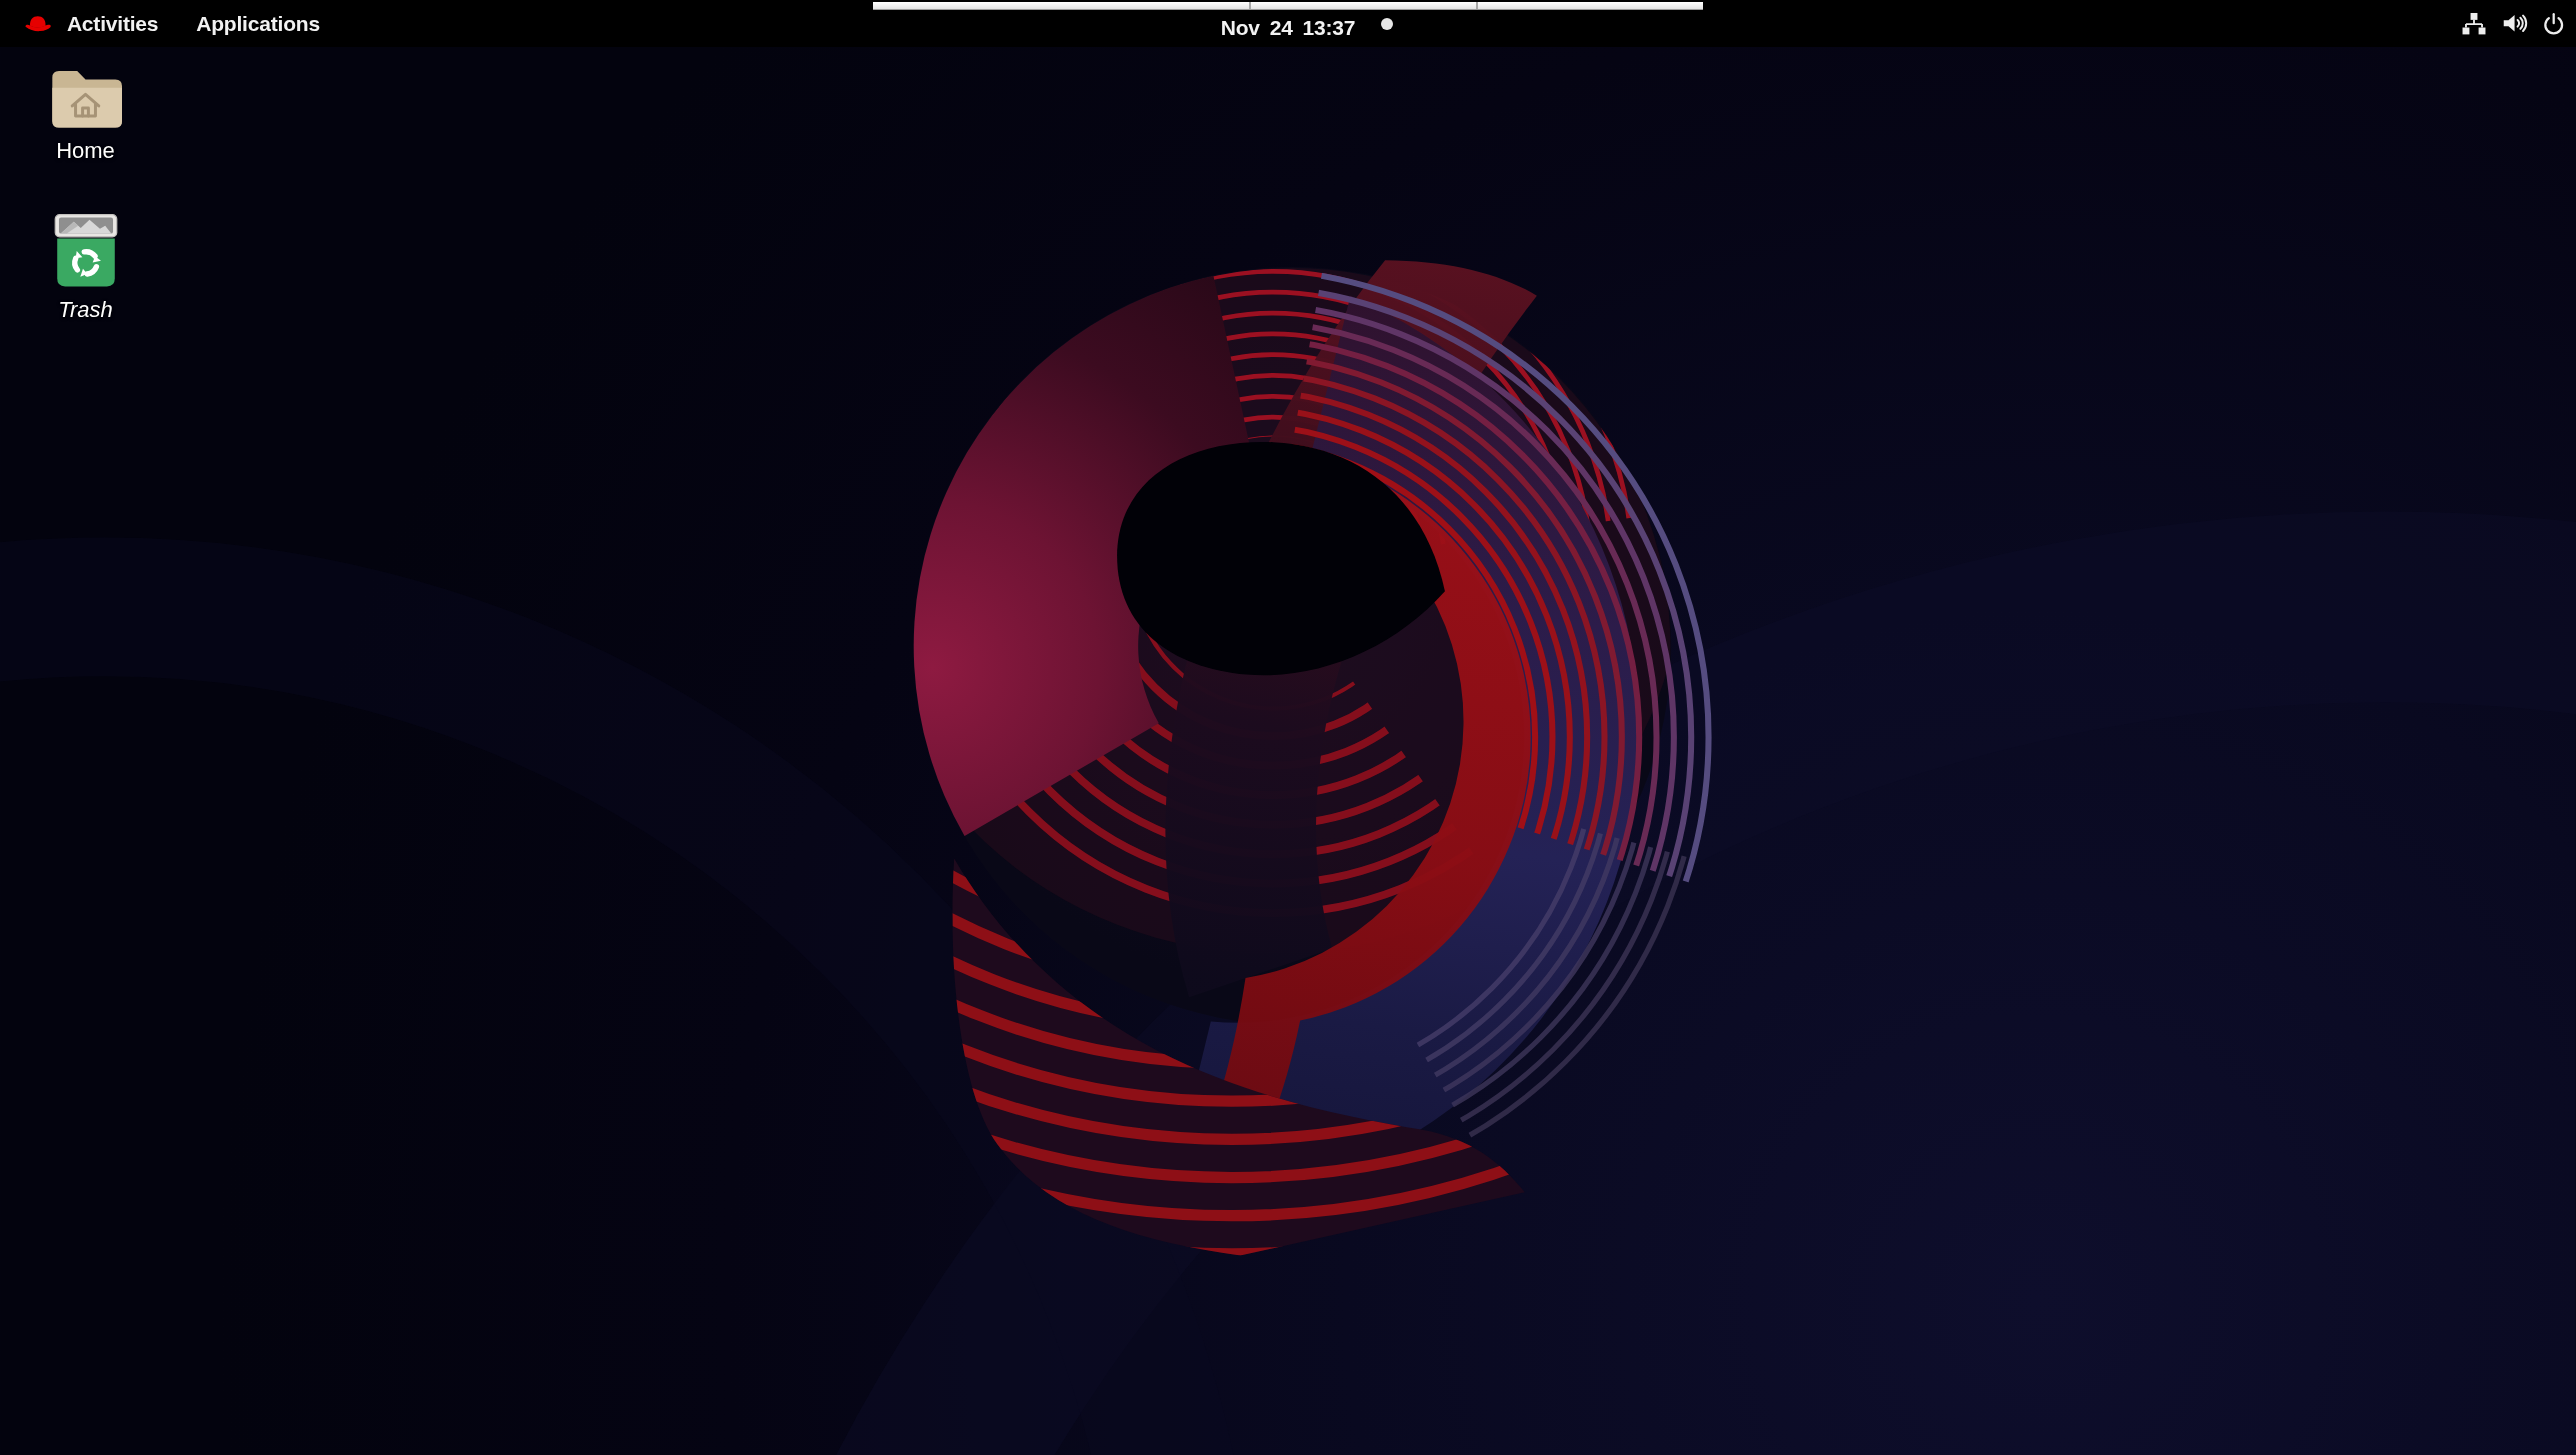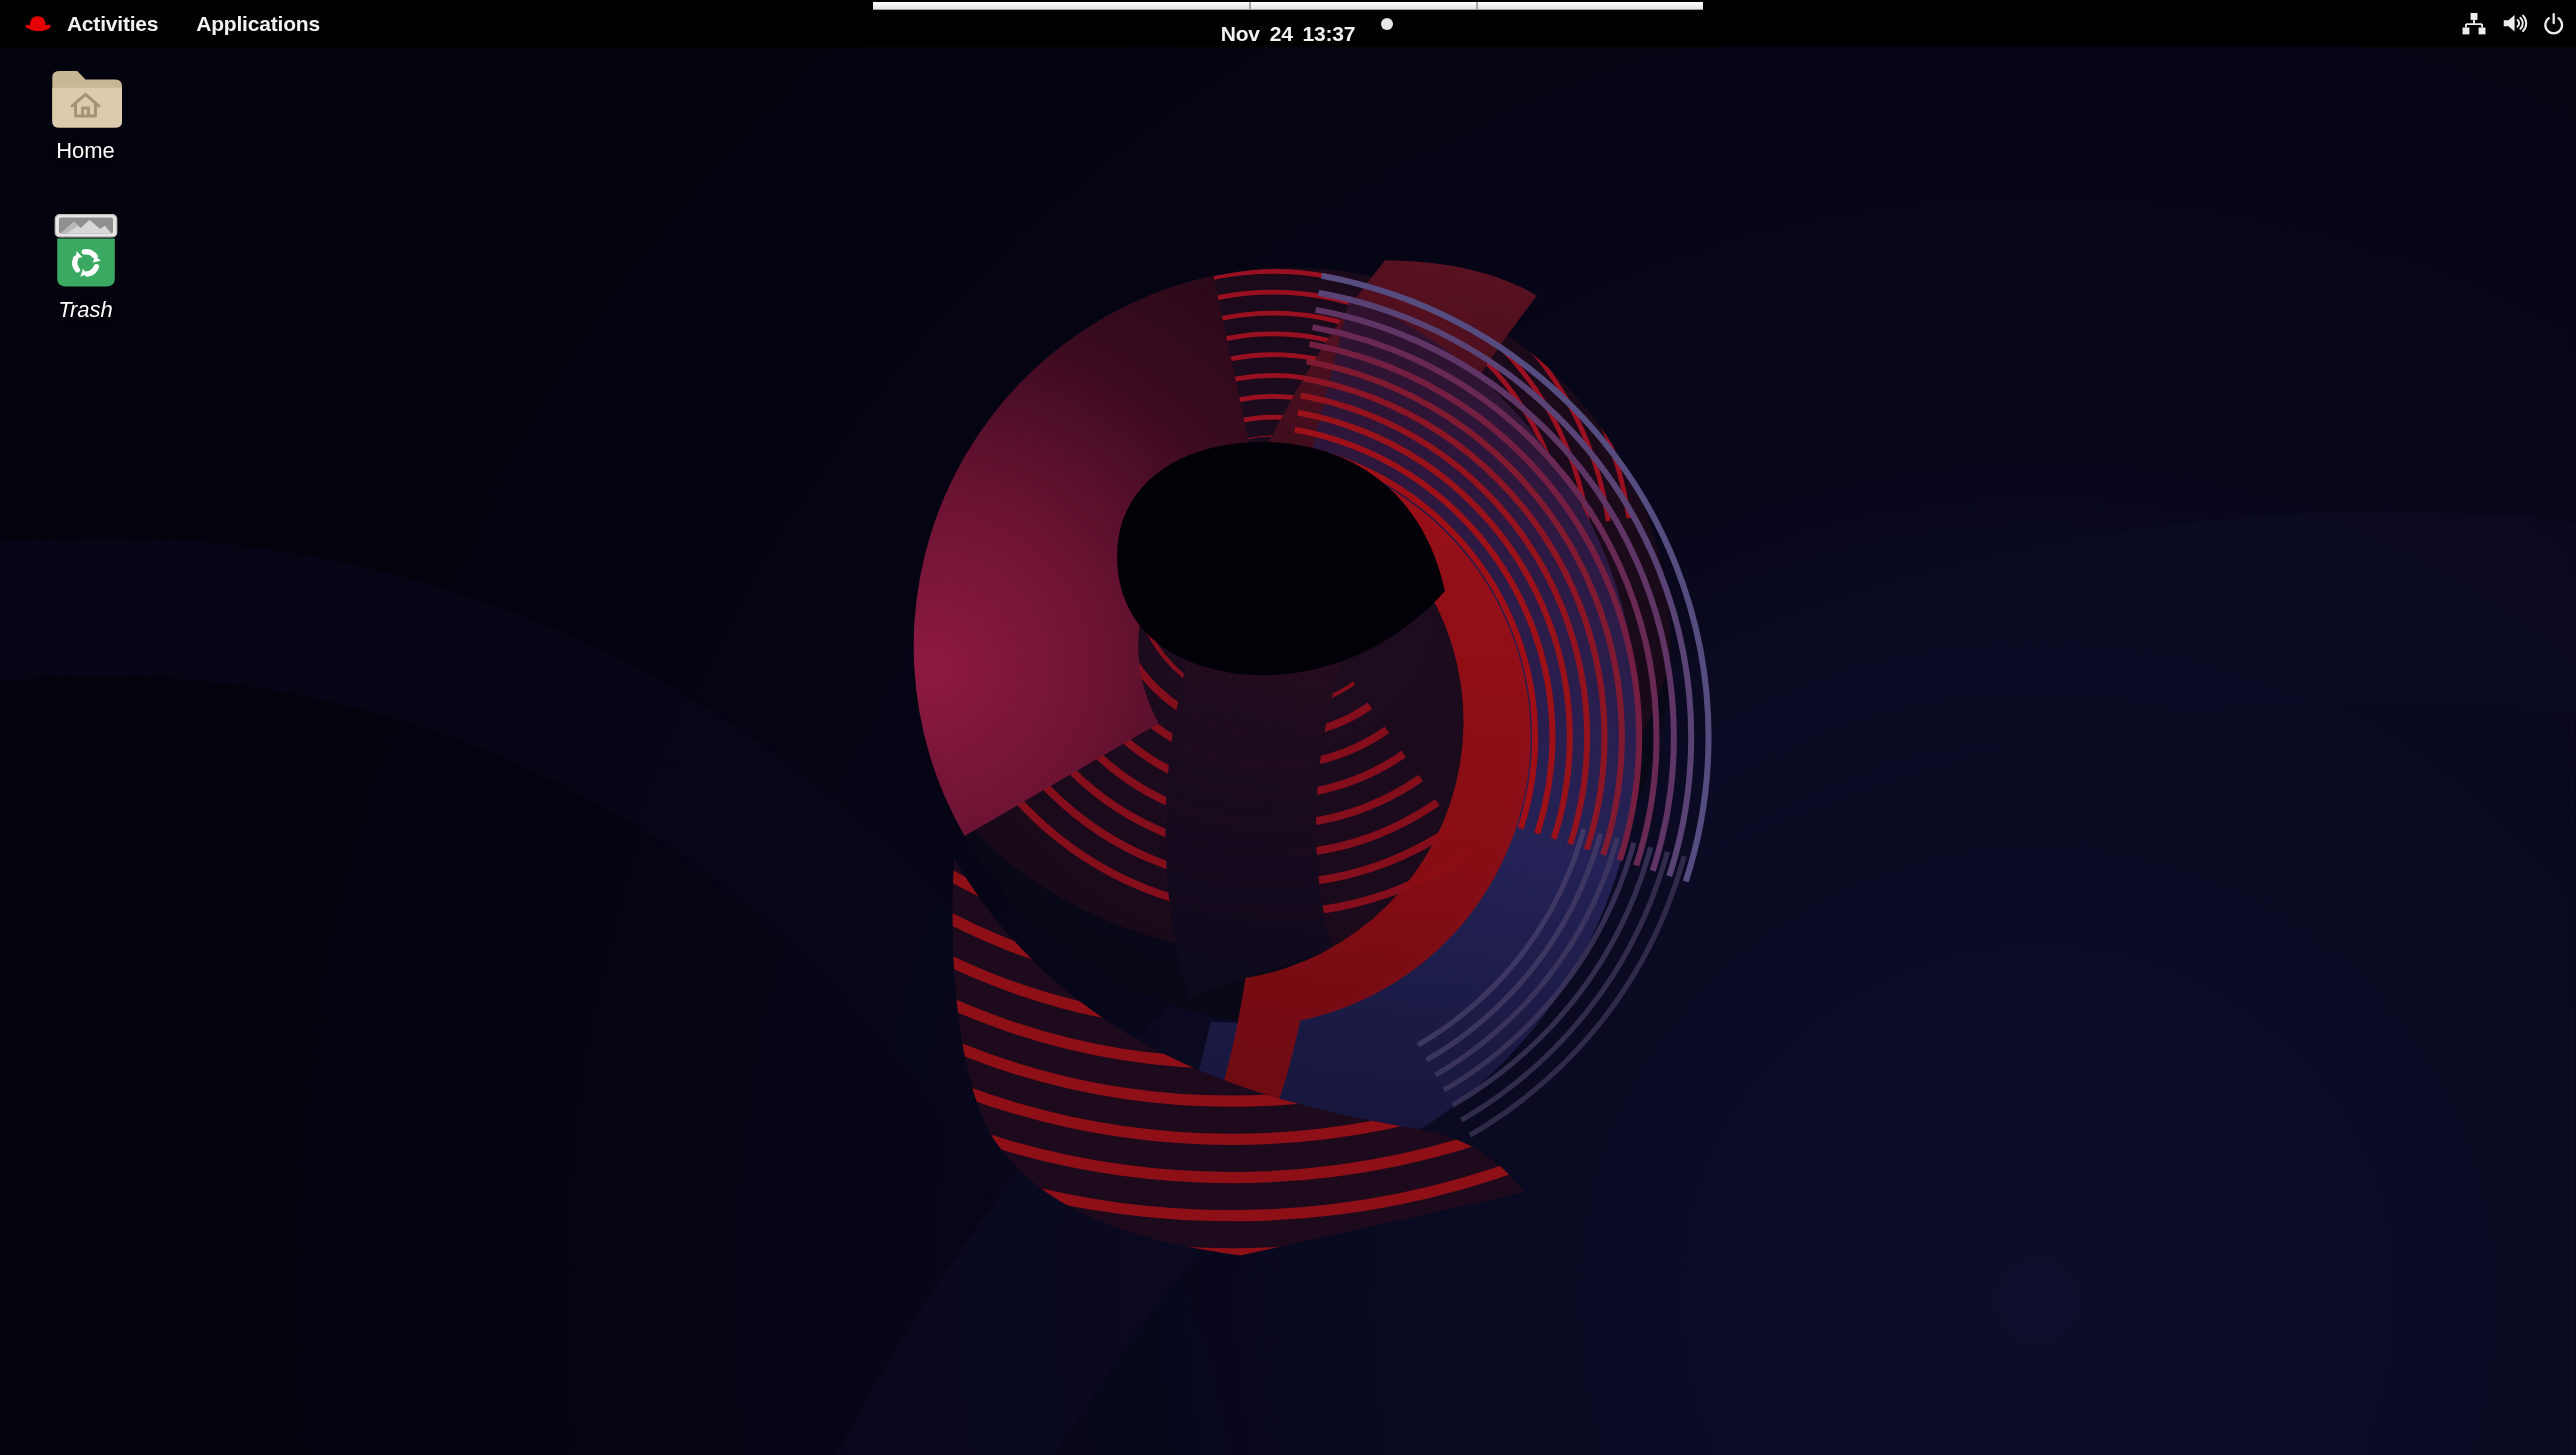--- a/index.html
+++ b/index.html
@@ -23,21 +23,21 @@
     color: #ffffff; font-size: 21px; font-weight: 700; letter-spacing: -0.2px;
   }
   .topbar-left { display: flex; align-items: center; margin-left: 22.6px; height: 100%; }
   .distro-logo { width: 29.5px; height: 23.4px; margin-right: 7.8px; display: block; }
   .menu-item {
     padding: 7px 7px; height: 100%; display: flex; align-items: center;
     cursor: default; color: #f2f2f2; text-align: center;
   }
   .menu-item + .menu-item { margin-left: 24px; }
   .clock-wrap {
-    position: absolute; left: 50%; top: 10px; transform: translateX(-50%);
+    position: absolute; left: 50%; top: 4px; transform: translateX(-50%);
     height: 100%; display: flex; align-items: center;
     color: #f2f2f2; word-spacing: 4.3px;
   }
   .notif-dot {
     position: absolute; left: 1381px; top: 18px; width: 12px; height: 12px;
     border-radius: 50%; background: #e6e6e6; z-index: 11;
   }
   .tray { position: absolute; right: 10.4px; top: 0; height: 47px; display: flex; align-items: center; gap: 14.7px; z-index: 11; }
   .tray svg { display: block; }
 

